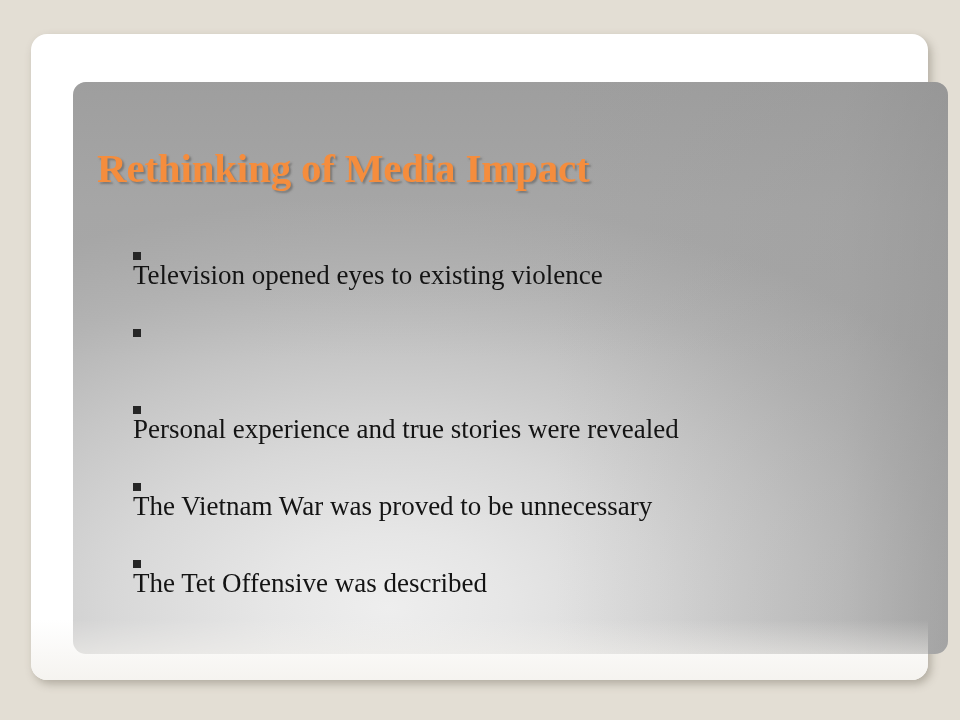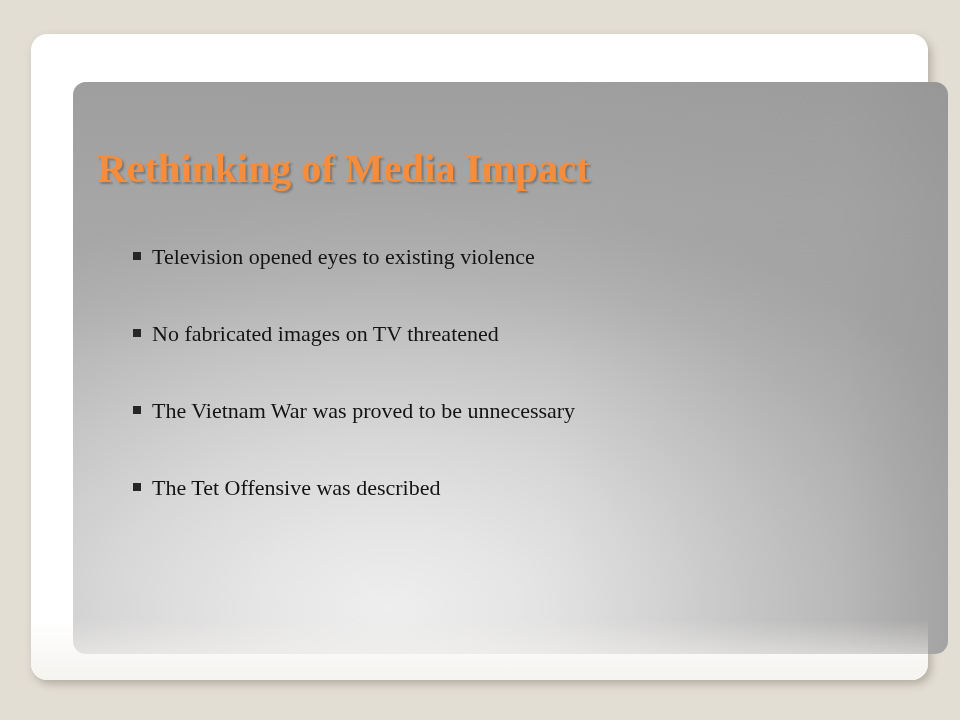--- a/index.html
+++ b/index.html
@@ -110,23 +110,24 @@
     padding: 0;
     list-style: none;
     z-index: 3;
   }
   .bullet-item {
     display: flex;
     align-items: flex-start;
     height: 77px;
     color: #141414;
     font-family: "Liberation Serif", "DejaVu Serif", serif;
-    font-size: 22px;
+    font-size: 27px;
     line-height: 30px;
     white-space: nowrap;
+    flex-direction: column;
   }
   .bullet-marker {
     flex: 0 0 auto;
     width: 8px;
     height: 8px;
     background: #262626;
     margin-top: 10px;
     margin-right: 11px;
   }
   .bullet-text {
@@ -144,23 +145,26 @@
 
     <ul class="bullet-list">
 
       <li class="bullet-item">
         <span class="bullet-marker"></span>
         <span class="bullet-text">Television opened eyes to existing violence</span>
       </li>
 
       <li class="bullet-item">
         <span class="bullet-marker"></span>
-        <span class="bullet-text">No fabricated images on TV threatened</span>
       </li>
 
+      <li class="bullet-item">
+        <span class="bullet-marker"></span>
+        <span class="bullet-text">Personal experience and true stories were revealed</span>
+      </li>
 
       <li class="bullet-item">
         <span class="bullet-marker"></span>
         <span class="bullet-text">The Vietnam War was proved to be unnecessary</span>
       </li>
 
       <li class="bullet-item">
         <span class="bullet-marker"></span>
         <span class="bullet-text">The Tet Offensive was described</span>
       </li>

